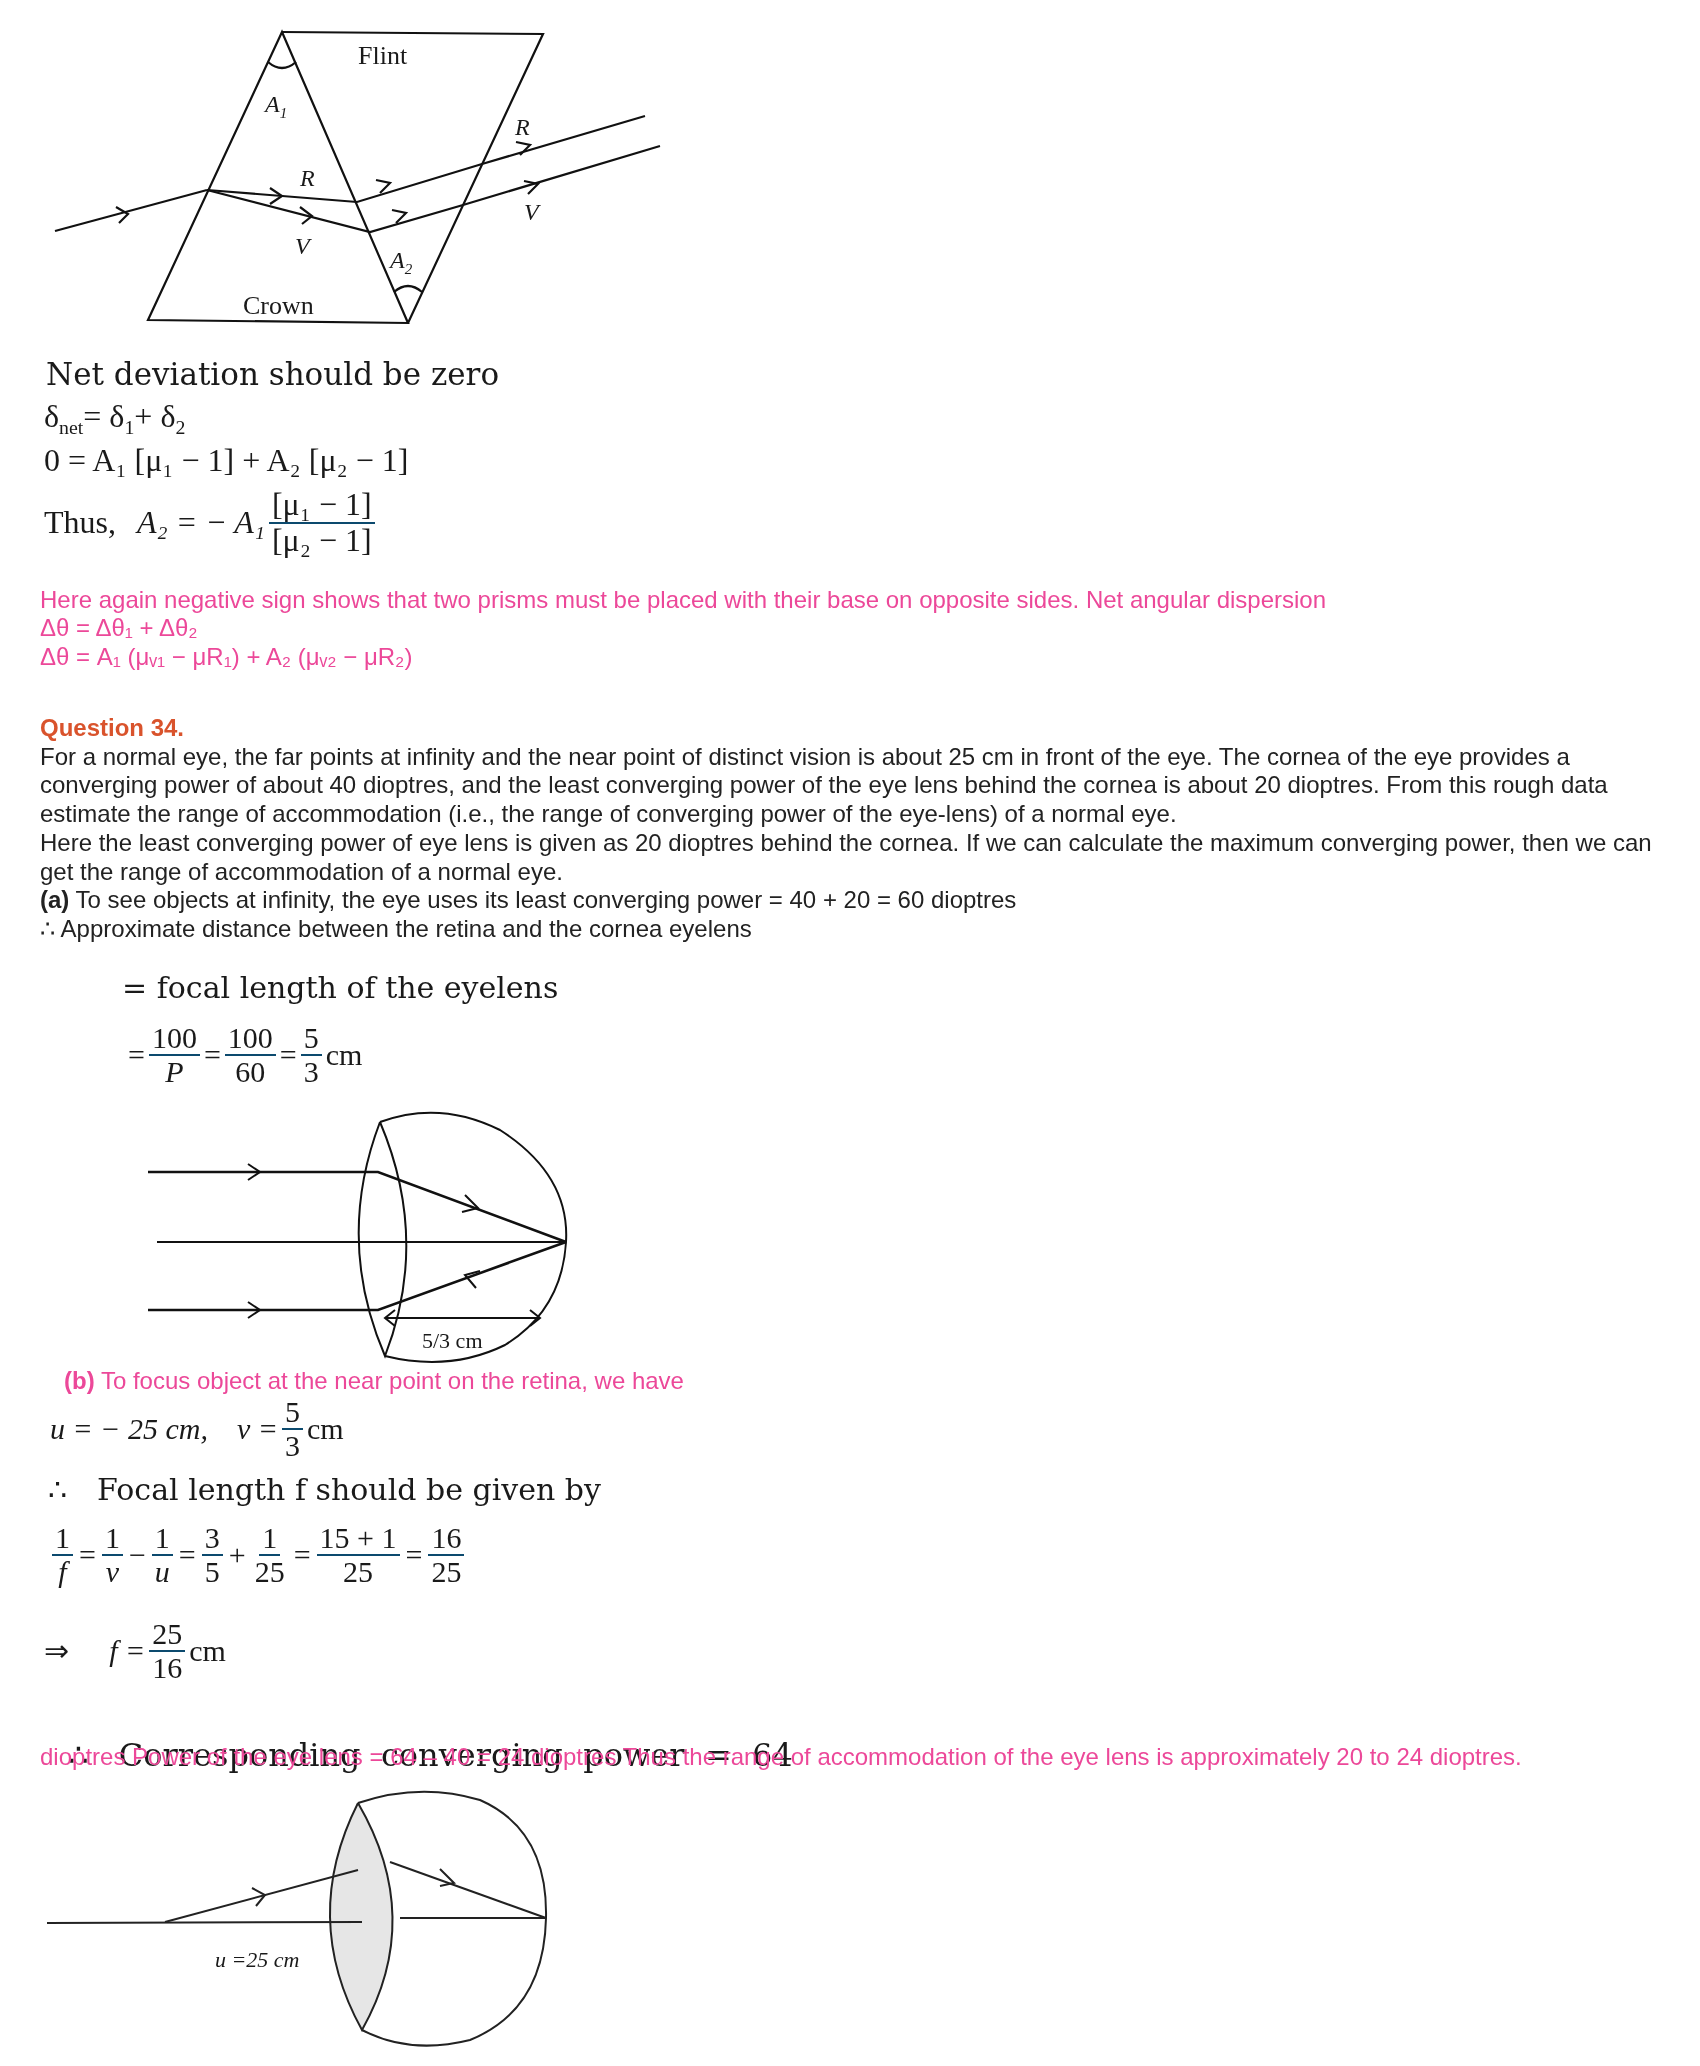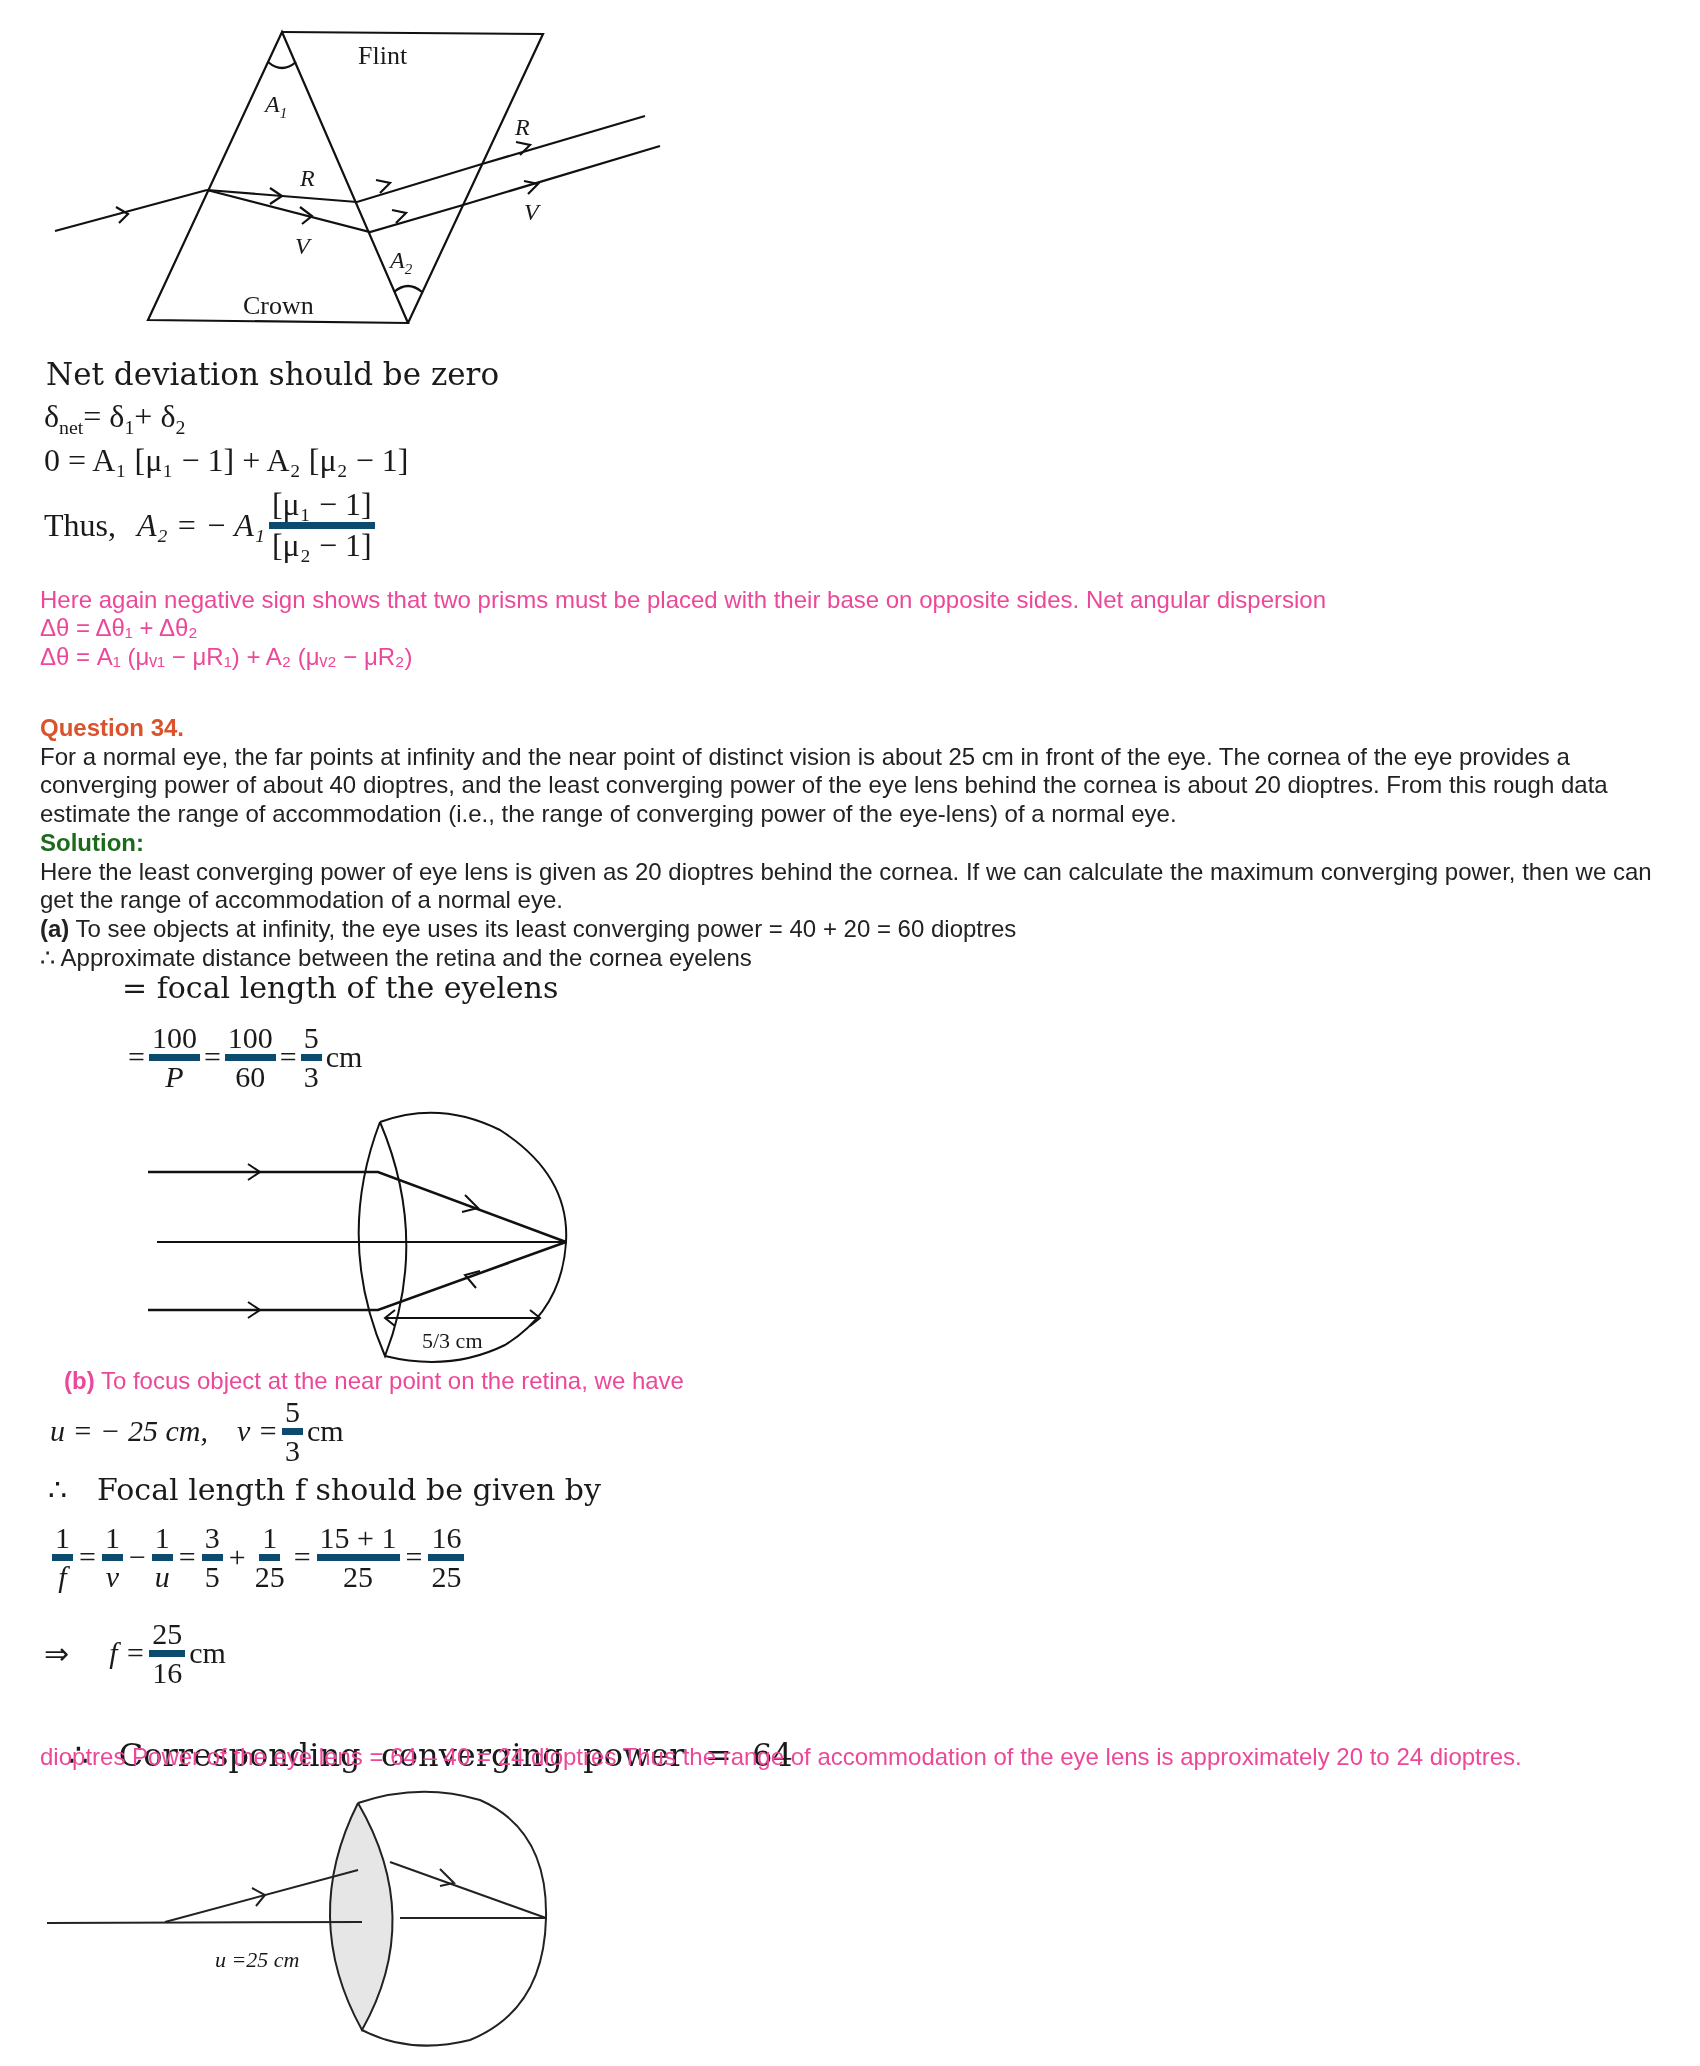--- a/index.html
+++ b/index.html
@@ -6,21 +6,21 @@
   body { width: 1700px; height: 2066px; position: relative; overflow: hidden; color: #1a1a1a; }
   .abs { position: absolute; white-space: nowrap; }
   .sans { font-family: "Liberation Sans", sans-serif; font-size: 24px; line-height: 28.7px; color: #ec4899; }
   .serif { font-family: "DejaVu Serif", "Liberation Serif", serif; color: #1a1a1a; }
   .math { font-family: "Liberation Serif", serif; color: #1a1a1a; }
   .para { position: absolute; left: 40px; width: 1625px; font-family: "Liberation Sans", sans-serif; font-size: 24px; line-height: 28.7px; color: #222; }
   .q-title { color: #d9532c; font-weight: bold; }
   .sol-title { color: #1d6a1d; font-weight: bold; }
   b { font-weight: bold; }
   .frac { display: inline-flex; flex-direction: column; align-items: center; vertical-align: middle; margin: 0 4px; }
-  .frac .num { border-bottom: 7px solid #0c4a6e; padding: 0 3px; line-height: 1.05; }
+  .frac .num { border-bottom: 2px solid #0c4a6e; padding: 0 3px; line-height: 1.05; }
   .frac .den { padding: 0 3px; line-height: 1.05; }
   .it { font-style: italic; }
   sub.s { font-size: 0.62em; vertical-align: -0.35em; }
   svg text { font-family: "Liberation Serif", serif; fill: #1a1a1a; }
 </style>
 </head>
 <body>
 
 <svg class="abs" style="left:0;top:0" width="700" height="340" viewBox="0 0 700 340">
   <g stroke="#111" stroke-width="2.2" fill="none">
@@ -63,21 +63,20 @@
       <span class="den">[μ₂ − 1]</span>
     </span>
 </div>
 <div class="abs sans" style="left:40px;top:586px;">Here again negative sign shows that two prisms must be placed with their base on opposite sides. Net angular dispersion</div>
 <div class="abs sans" style="left:40px;top:614px;">Δθ = Δθ₁ + Δθ₂</div>
 <div class="abs sans" style="left:40px;top:643px;">Δθ = A₁ (μᵥ₁ − μR₁) + A₂ (μᵥ₂ − μR₂)</div>
 
 <div class="para" style="top:714px;">
   <div class="q-title">Question 34.</div>
   <div>For a normal eye, the far points at infinity and the near point of distinct vision is about 25 cm in front of the eye. The cornea of the eye provides a converging power of about 40 dioptres, and the least converging power of the eye lens behind the cornea is about 20 dioptres. From this rough data estimate the range of accommodation (i.e., the range of converging power of the eye-lens) of a normal eye.</div>
-  <div class="sol-title">Solution:</div>
   <div>Here the least converging power of eye lens is given as 20 dioptres behind the cornea. If we can calculate the maximum converging power, then we can get the range of accommodation of a normal eye.</div>
   <div><b>(a)</b><span> To see objects at infinity, the eye uses its least converging power = 40 + 20 = 60 dioptres</span></div>
   <div>∴ Approximate distance between the retina and the cornea eyelens</div>
 </div>
 
 <div class="abs serif" style="left:122px;top:970px;font-size:30px;">= focal length of the eyelens</div>
 <div class="abs math" style="left:128px;top:1022px;font-size:30px;display:flex;align-items:center;">
   <span>=</span>
   <span class="frac">
       <span class="num">100</span>

